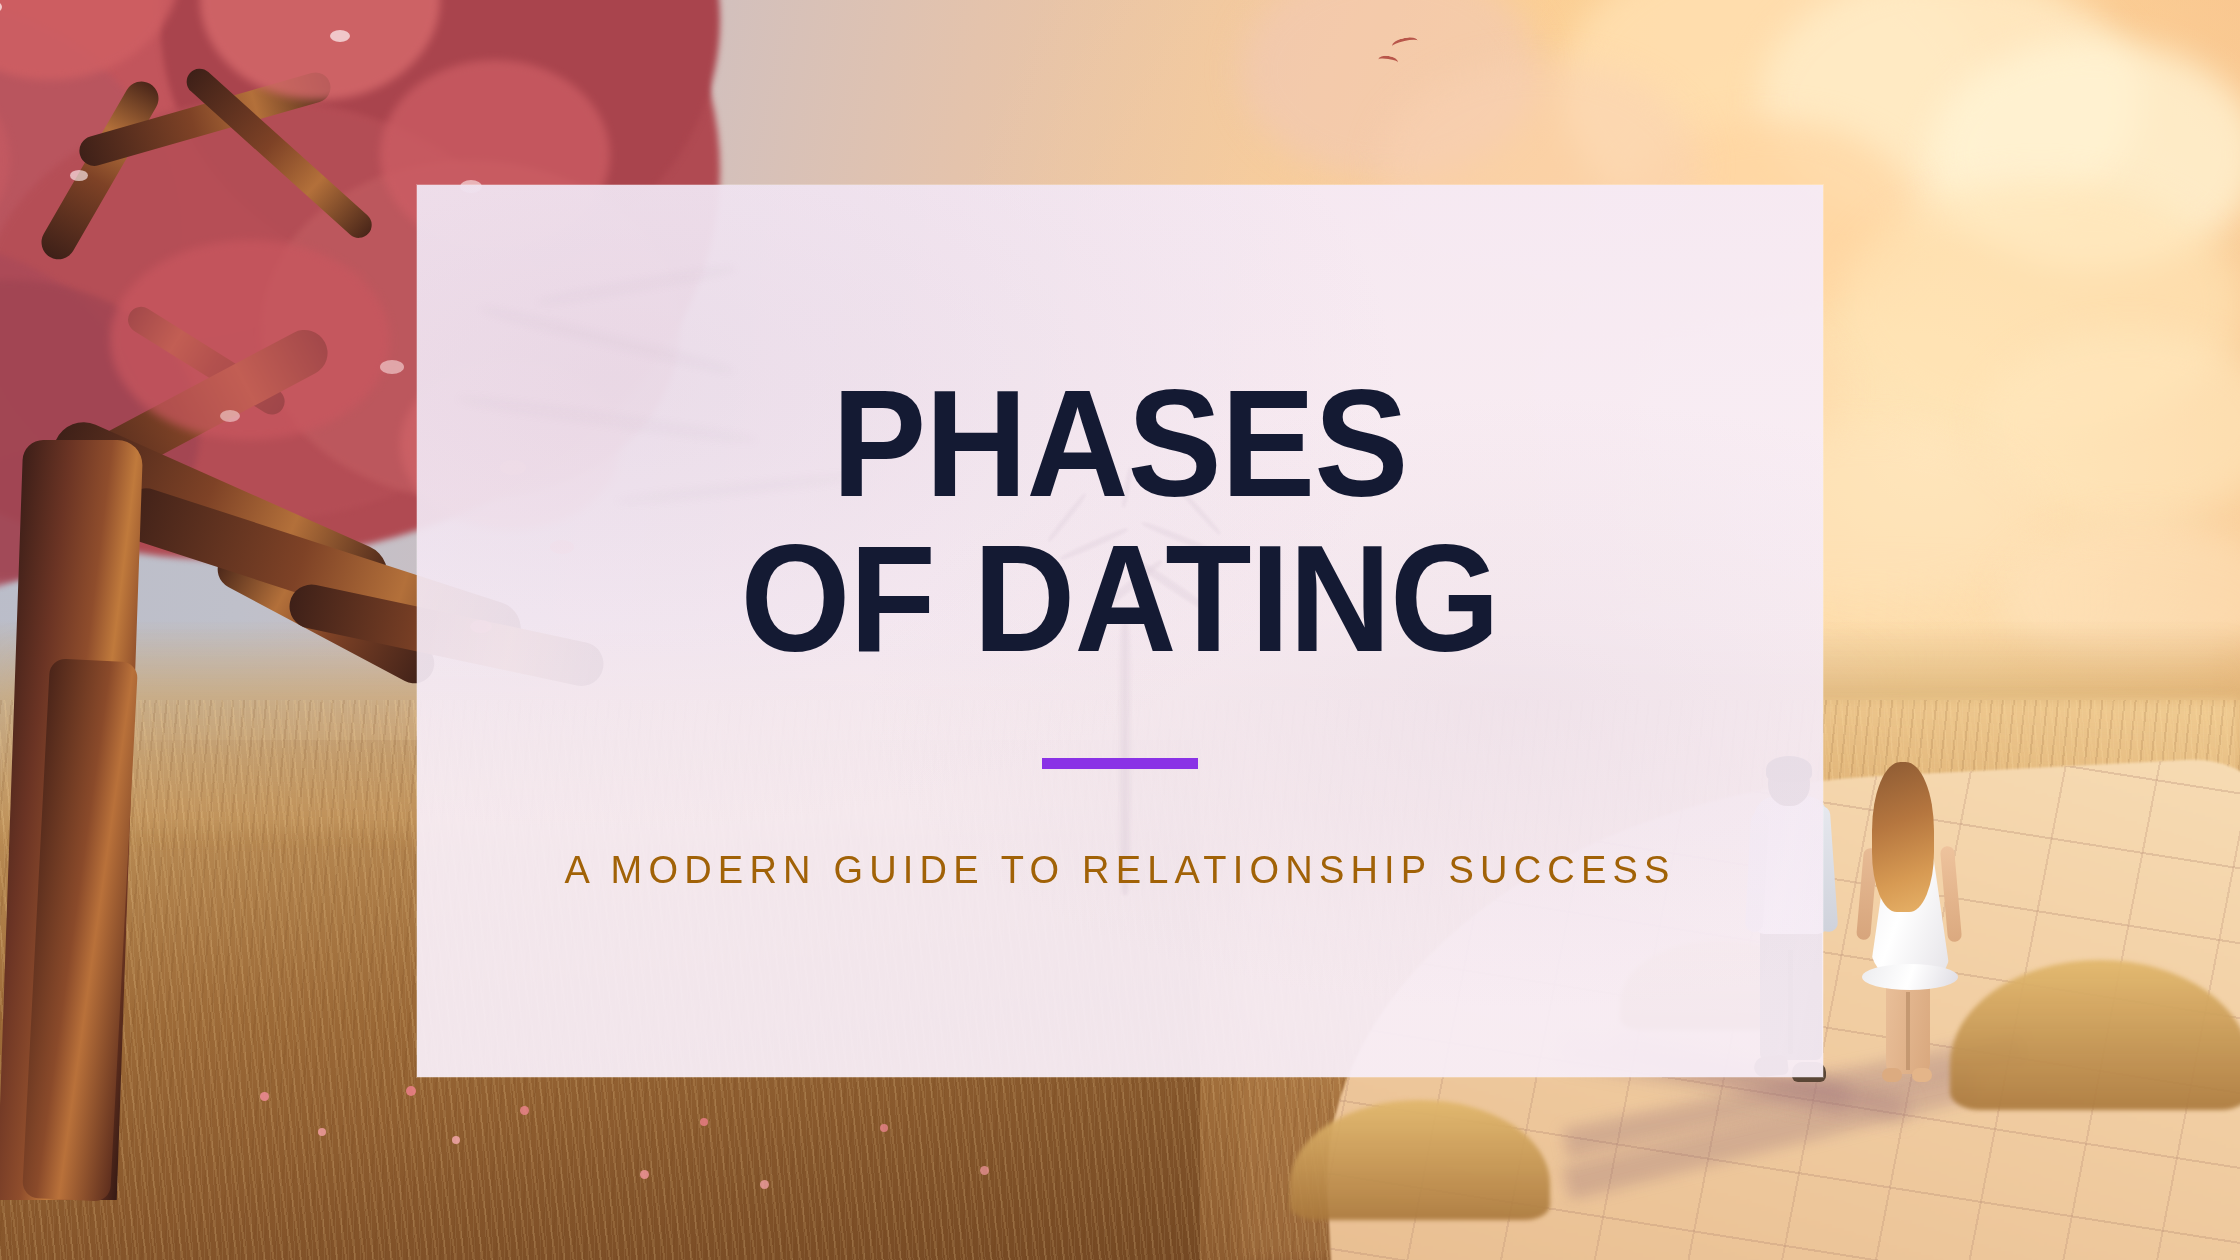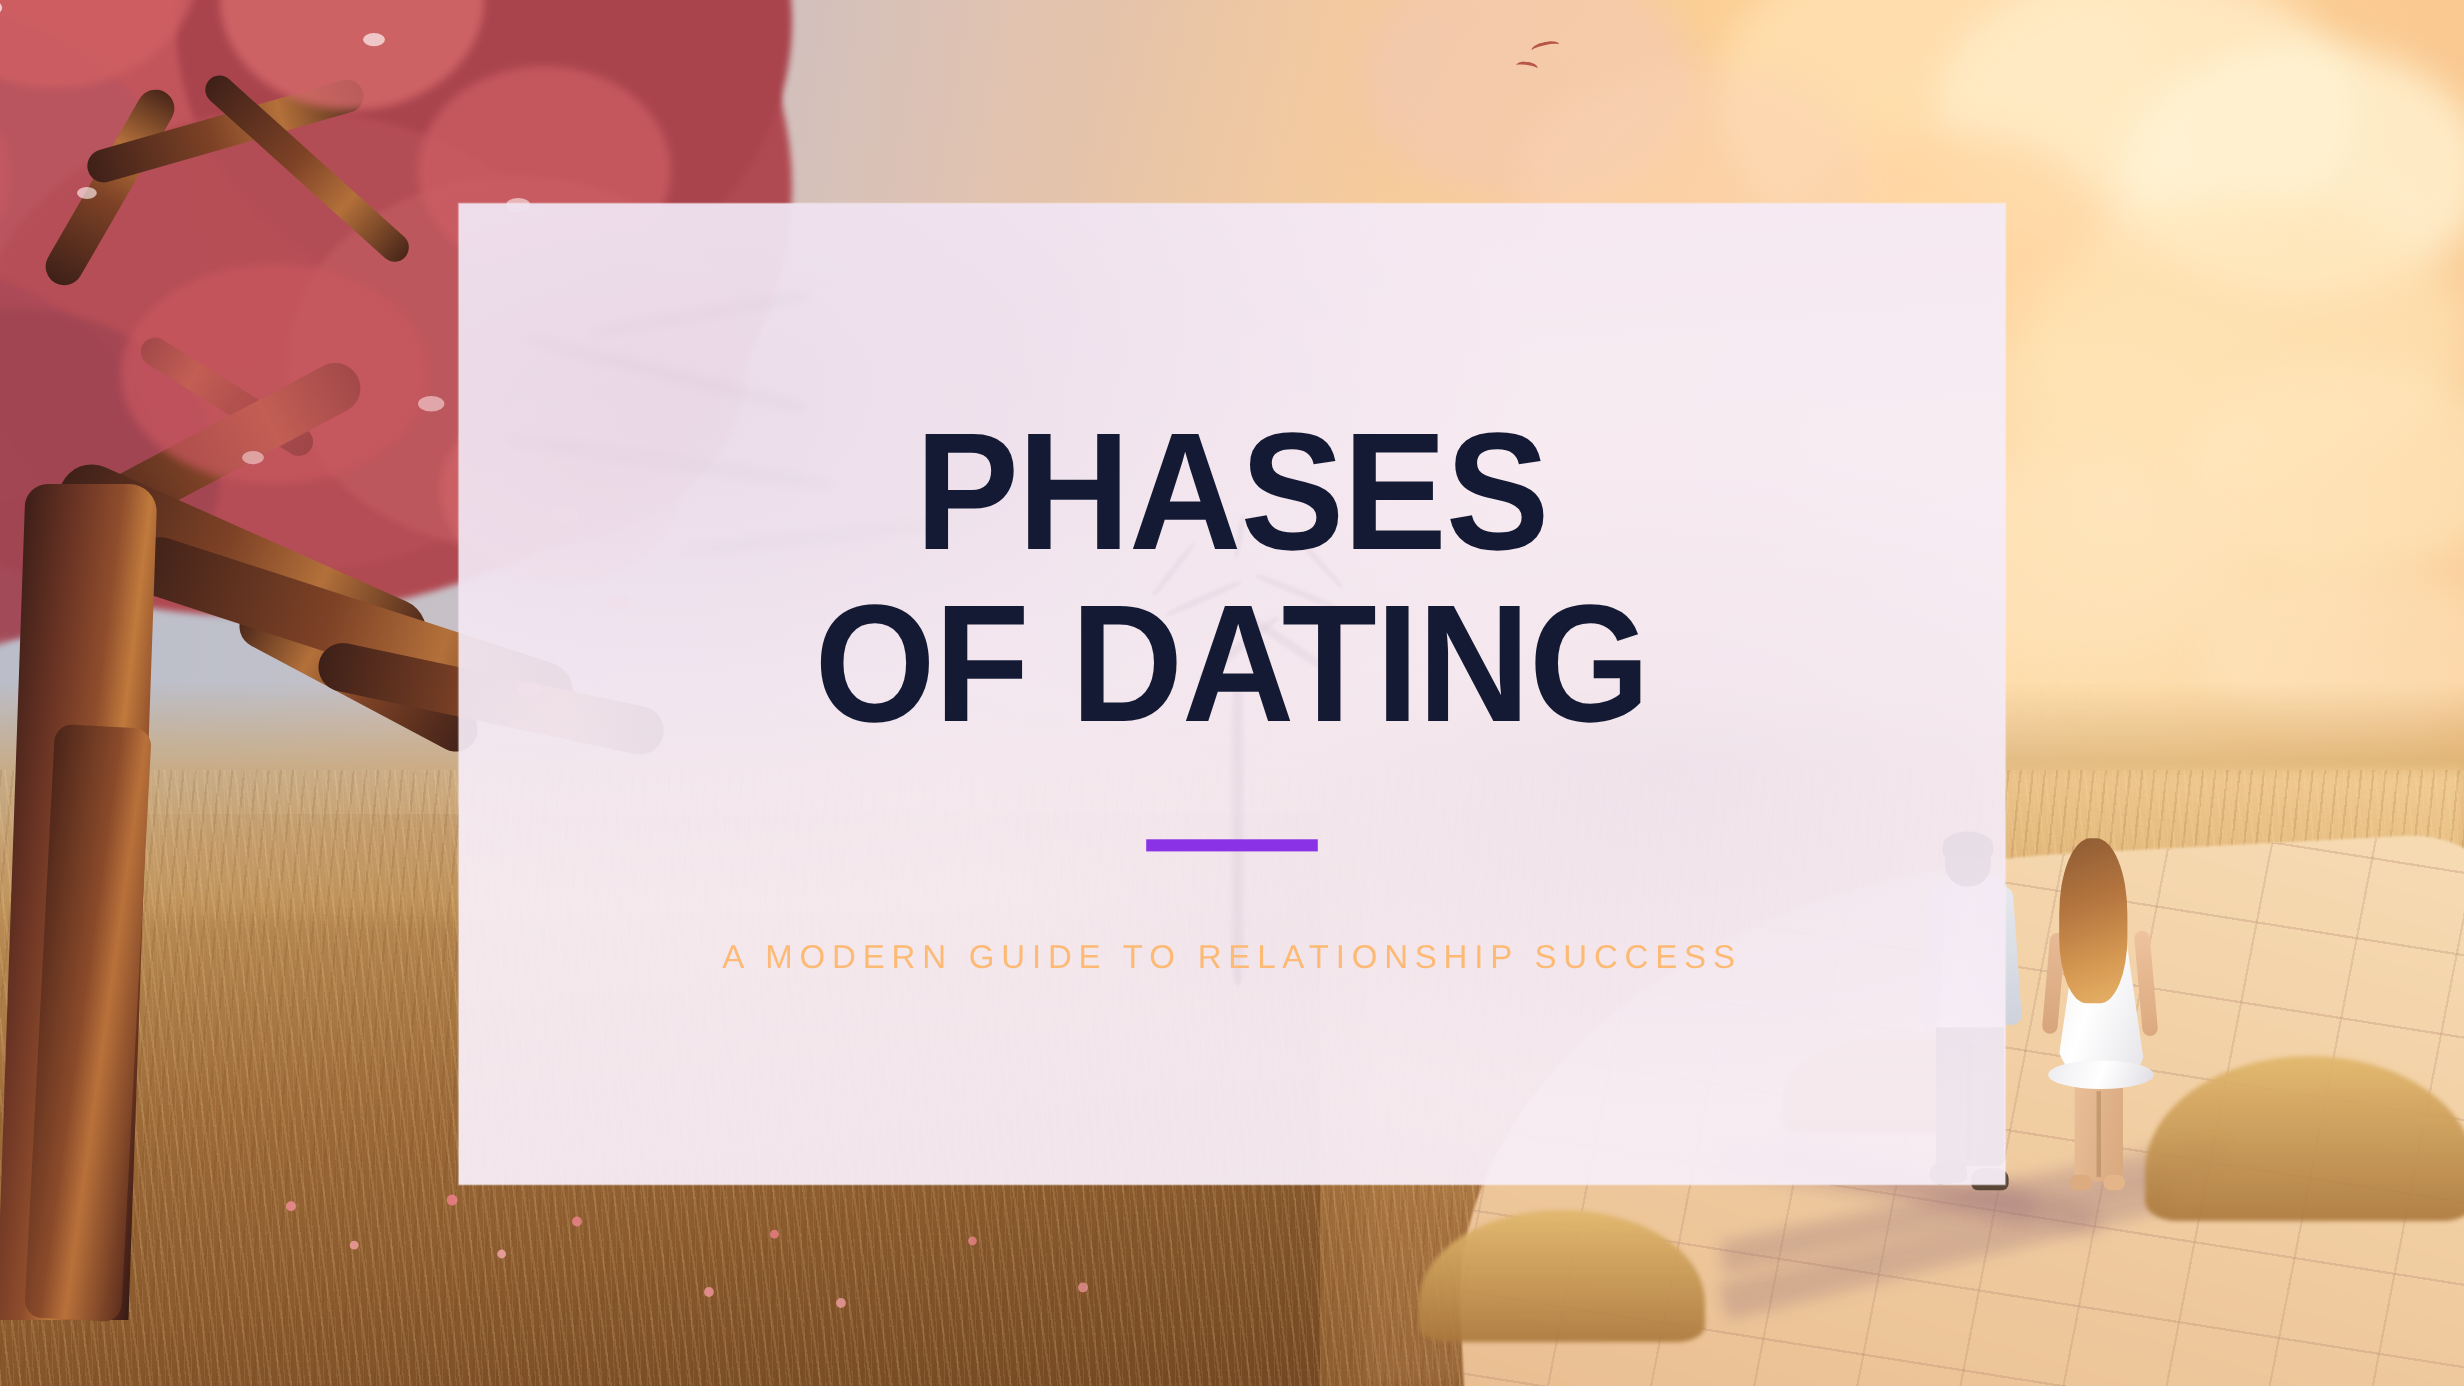--- a/index.html
+++ b/index.html
@@ -252,24 +252,24 @@
 
   .divider {
     width: 156px;
     height: 11px;
     background: #8a32e6;
     margin: 86px 0 0 0;
   }
 
   .subtitle {
     margin-top: 80px;
-    color: #fdba74;
+    color: #a16207;
     font-family: "Liberation Sans", sans-serif;
     font-weight: 400;
-    font-size: 30px;
+    font-size: 38px;
     letter-spacing: 6.2px;
     white-space: nowrap;
   }
 </style>
 </head>
 <body>
 
 <div id="stage">
 
   <div class="scene">

